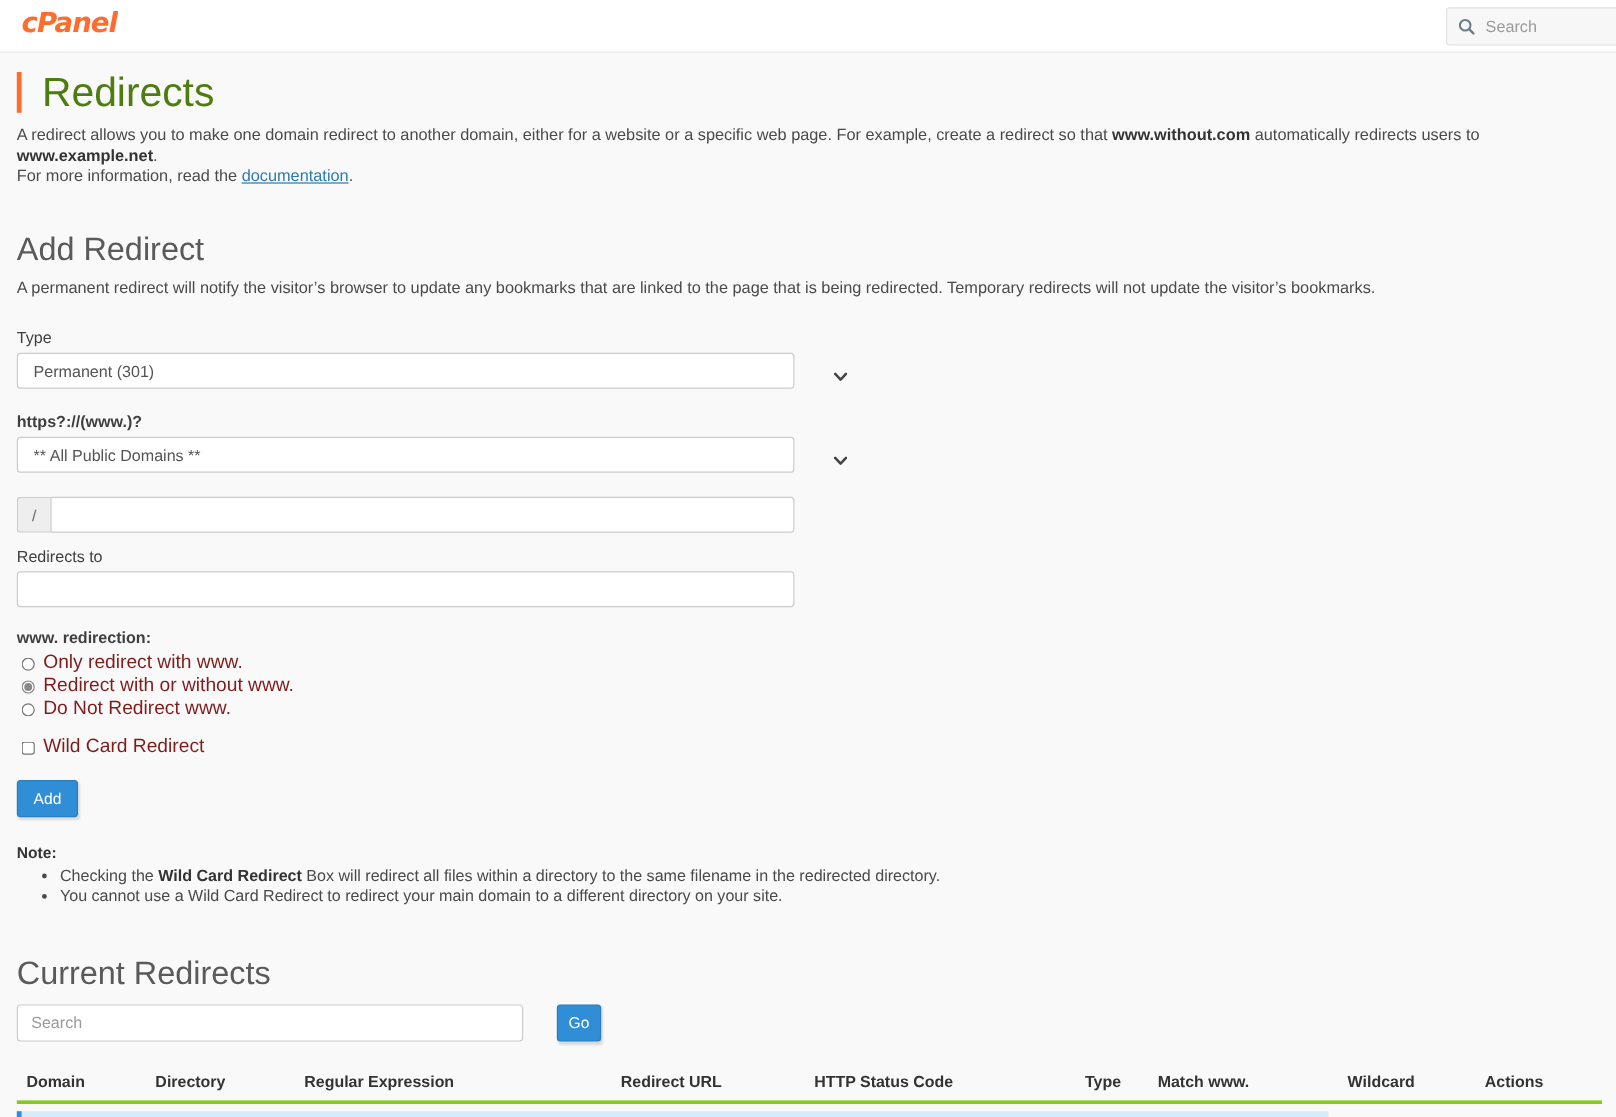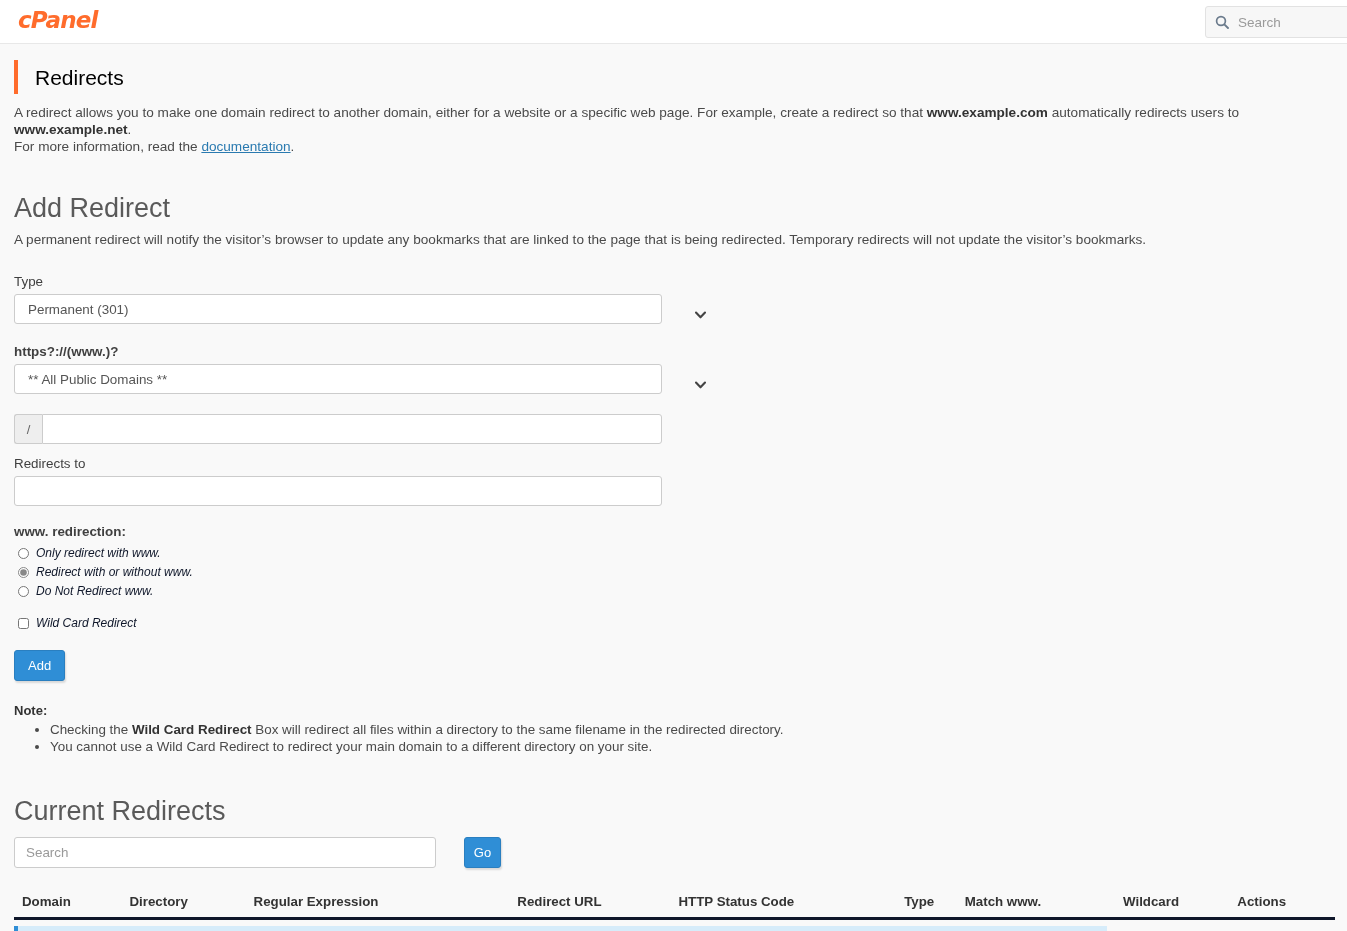--- a/index.html
+++ b/index.html
@@ -60,23 +60,23 @@
     align-items: center;
     margin-top: 16px;
     margin-bottom: 10px;
   }
   .title-bar {
     width: 4px; height: 34px;
     background: #ff6c2c;
     margin-right: 17px;
   }
   .title-text {
-    font-size: 21px;
+    font-size: 34px;
     font-weight: 300;
-    color: #000000;
+    color: #4d7c0f;
     line-height: 1;
     font-family: "Liberation Sans", sans-serif;
   }
 
   .intro {
     font-size: 13.6px;
     line-height: 17px;
     color: #4a4a4a;
     max-width: 1325px;
     margin-bottom: 2px;
@@ -178,24 +178,23 @@
     height: 18px;
     margin-bottom: 1px;
   }
   .radio-row input[type=radio],
   .check-row input[type=checkbox] {
     margin: 0 7px 0 4px;
     width: 11px; height: 11px;
     accent-color: #888;
   }
   .radio-row label, .check-row label {
-    font-size: 12px;
-    color: #0f172a;
+    font-size: 16px;
+    color: #7f1d1d;
     cursor: pointer;
-    font-style: italic;
   }
   .check-row {
     display: flex;
     align-items: center;
     height: 18px;
     margin-top: 14px;
     margin-bottom: 18px;
   }
 
   .btn {
@@ -251,21 +250,21 @@
     background: #fff;
     outline: none;
   }
   .searchrow input.tablesearch::placeholder { color: #9a9a9a; }
   .btn-go { margin-left: 28px; width: 37px; padding: 0; }
 
   
   .tbl { margin-top: 26px; width: 1321px; }
   .tbl-head {
     display: flex;
-    border-bottom: 3px solid #0f172a;
+    border-bottom: 3px solid #84cc16;
     padding-bottom: 8px;
   }
   .tbl-head div {
     font-size: 13.3px;
     font-weight: bold;
     color: #333333;
   }
   .c0 { width: 118px; padding-left: 8px; }
   .c1 { width: 127px; }
   .c2 { width: 270px; }
@@ -307,21 +306,21 @@
 </div>
 
 <div class="page">
 
   <div class="page-title">
     <div class="title-bar"></div>
     <div class="title-text">Redirects</div>
   </div>
 
   <div class="intro">
-    <span>A redirect allows you to make one domain redirect to another domain, either for a website or a specific web page. For example, create a redirect so that </span><b>www.example.com</b><span> automatically redirects users to </span><b>www.example.net</b><span>.</span><br>
+    <span>A redirect allows you to make one domain redirect to another domain, either for a website or a specific web page. For example, create a redirect so that </span><b>www.without.com</b><span> automatically redirects users to </span><b>www.example.net</b><span>.</span><br>
     <span>For more information, read the </span><a href="#">documentation</a><span>.</span>
   </div>
 
   
   <h2 class="section">Add Redirect</h2>
   <div class="section-desc">A permanent redirect will notify the visitor’s browser to update any bookmarks that are linked to the page that is being redirected. Temporary redirects will not update the visitor’s bookmarks.</div>
 
   <div class="field-label">Type</div>
   <div class="select-wrap">
     <select class="ctl">

